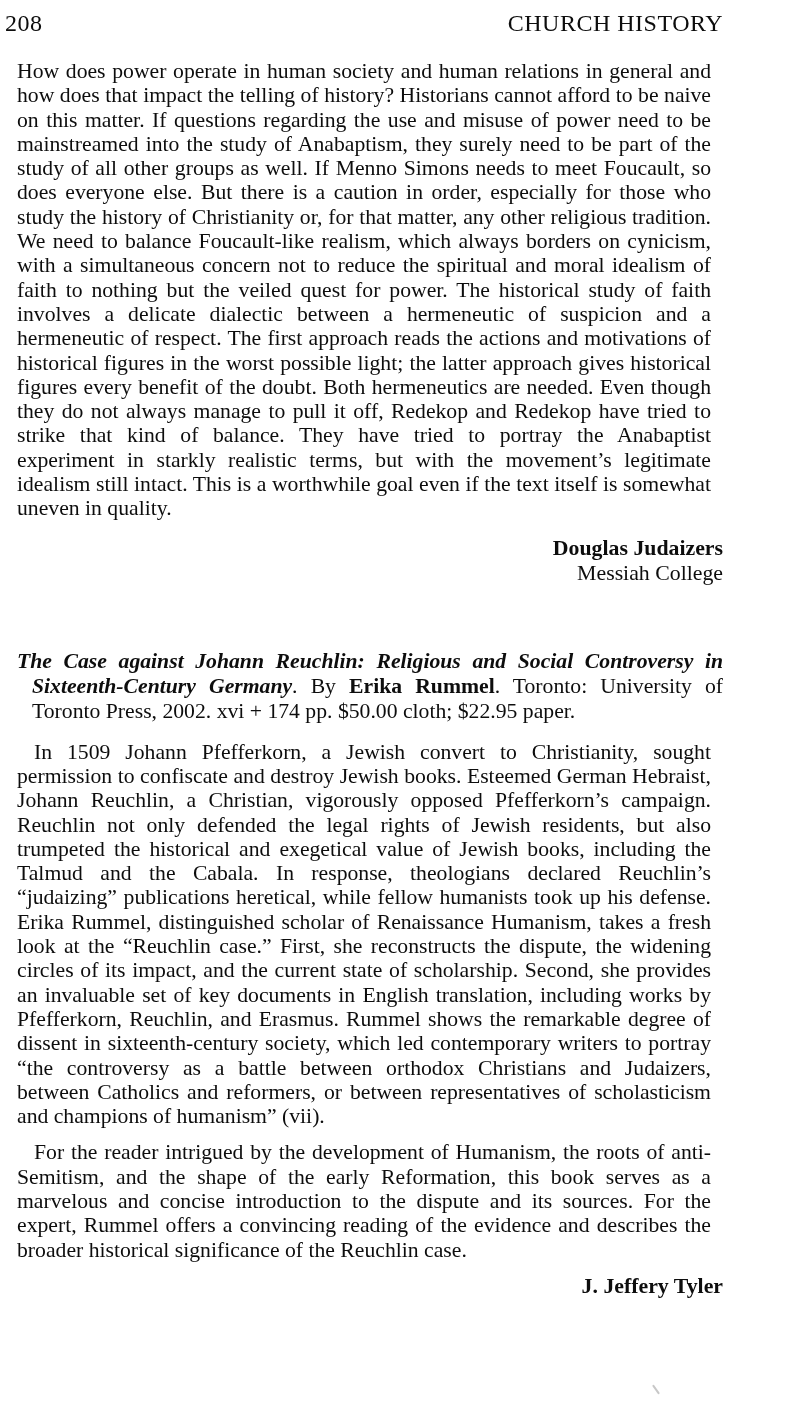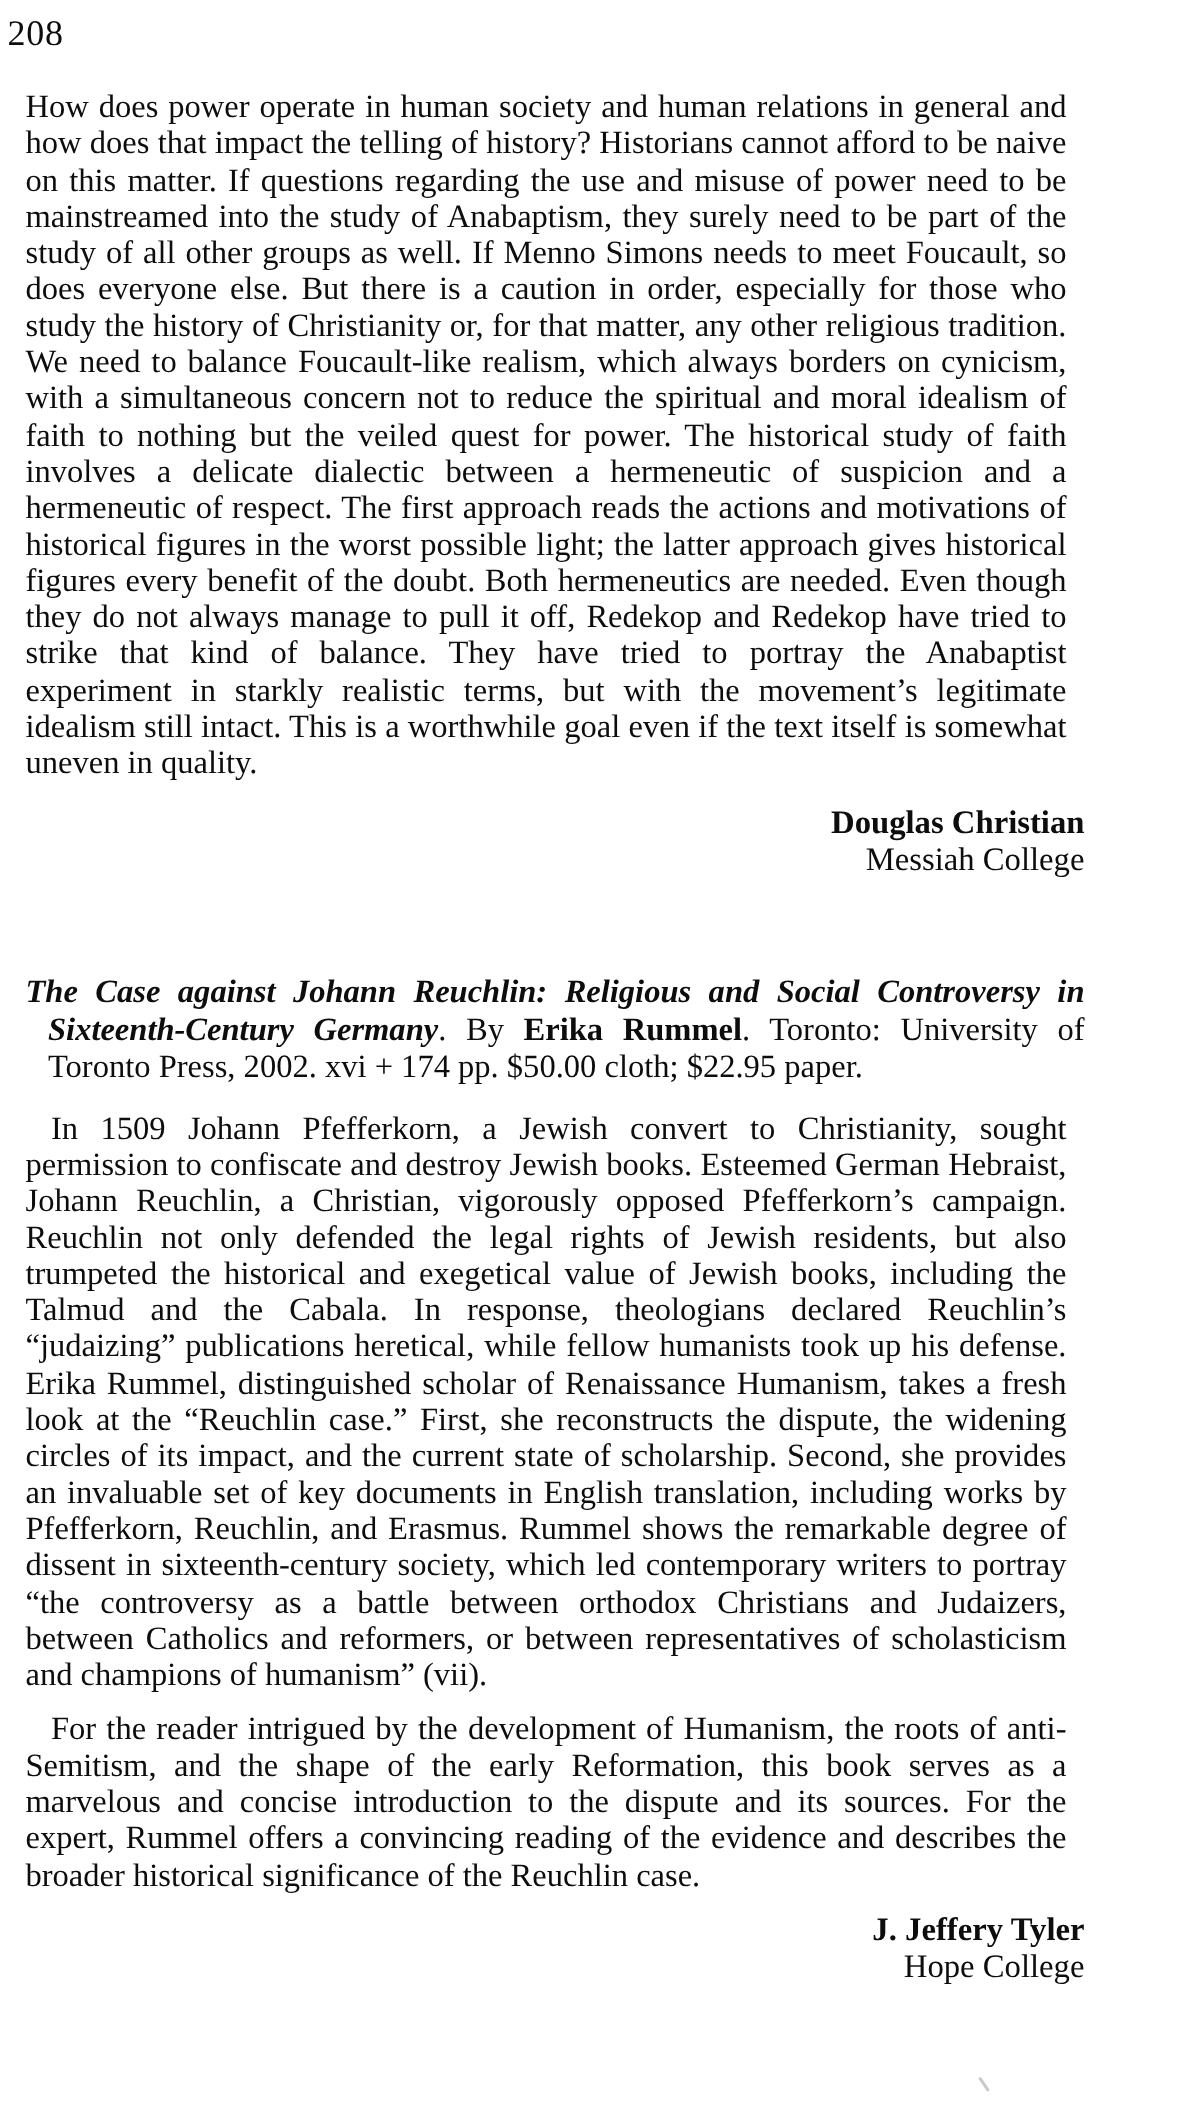--- a/index.html
+++ b/index.html
@@ -62,39 +62,39 @@
     border-radius: 1px;
   }
 </style>
 </head>
 <body>
 
 <div class="page">
 
   <header class="running-head">
     <span class="page-num">208</span>
+    <span class="journal">CHURCH HISTORY</span>
   </header>
 
   <main class="page-body">
 
     <p class="body-par no-indent">How does power operate in human society and human relations in general and how does that impact the telling of history? Historians cannot afford to be naive on this matter. If questions regarding the use and misuse of power need to be mainstreamed into the study of Anabaptism, they surely need to be part of the study of all other groups as well. If Menno Simons needs to meet Foucault, so does everyone else. But there is a caution in order, especially for those who study the history of Christianity or, for that matter, any other religious tradition. We need to balance Foucault-like realism, which always borders on cynicism, with a simultaneous concern not to reduce the spiritual and moral idealism of faith to nothing but the veiled quest for power. The historical study of faith involves a delicate dialectic between a hermeneutic of suspicion and a hermeneutic of respect. The first approach reads the actions and motivations of historical figures in the worst possible light; the latter approach gives historical figures every benefit of the doubt. Both hermeneutics are needed. Even though they do not always manage to pull it off, Redekop and Redekop have tried to strike that kind of balance. They have tried to portray the Anabaptist experiment in starkly realistic terms, but with the movement’s legitimate idealism still intact. This is a worthwhile goal even if the text itself is somewhat uneven in quality.</p>
 
     <div class="signature">
-      <div class="sig-name">Douglas Christian</div>
+      <div class="sig-name">Douglas Judaizers</div>
       <div class="sig-affiliation">Messiah College</div>
     </div>
 
     <p class="citation"><span class="book-title">The Case against Johann Reuchlin: Religious and Social Controversy in Sixteenth-Century Germany</span><span>. By </span><span class="book-author">Erika Rummel</span><span>. Toronto: University of Toronto Press, 2002. xvi + 174 pp. $50.00 cloth; $22.95 paper.</span></p>
 
     <p class="body-par indent">In 1509 Johann Pfefferkorn, a Jewish convert to Christianity, sought permission to confiscate and destroy Jewish books. Esteemed German Hebraist, Johann Reuchlin, a Christian, vigorously opposed Pfefferkorn’s campaign. Reuchlin not only defended the legal rights of Jewish residents, but also trumpeted the historical and exegetical value of Jewish books, including the Talmud and the Cabala. In response, theologians declared Reuchlin’s “judaizing” publications heretical, while fellow humanists took up his defense. Erika Rummel, distinguished scholar of Renaissance Humanism, takes a fresh look at the “Reuchlin case.” First, she reconstructs the dispute, the widening circles of its impact, and the current state of scholarship. Second, she provides an invaluable set of key documents in English translation, including works by Pfefferkorn, Reuchlin, and Erasmus. Rummel shows the remarkable degree of dissent in sixteenth-century society, which led contemporary writers to portray “the controversy as a battle between orthodox Christians and Judaizers, between Catholics and reformers, or between representatives of scholasticism and champions of humanism” (vii).</p>
 
     <p class="body-par indent">For the reader intrigued by the development of Humanism, the roots of anti-Semitism, and the shape of the early Reformation, this book serves as a marvelous and concise introduction to the dispute and its sources. For the expert, Rummel offers a convincing reading of the evidence and describes the broader historical significance of the Reuchlin case.</p>
 
     <div class="signature signature-2">
       <div class="sig-name">J. Jeffery Tyler</div>
-      <div class="sig-affiliation">Hope College</div>
     </div>
 
   </main>
 
   <div class="scan-mark"></div>
 
 </div>
 
 </body></html>

